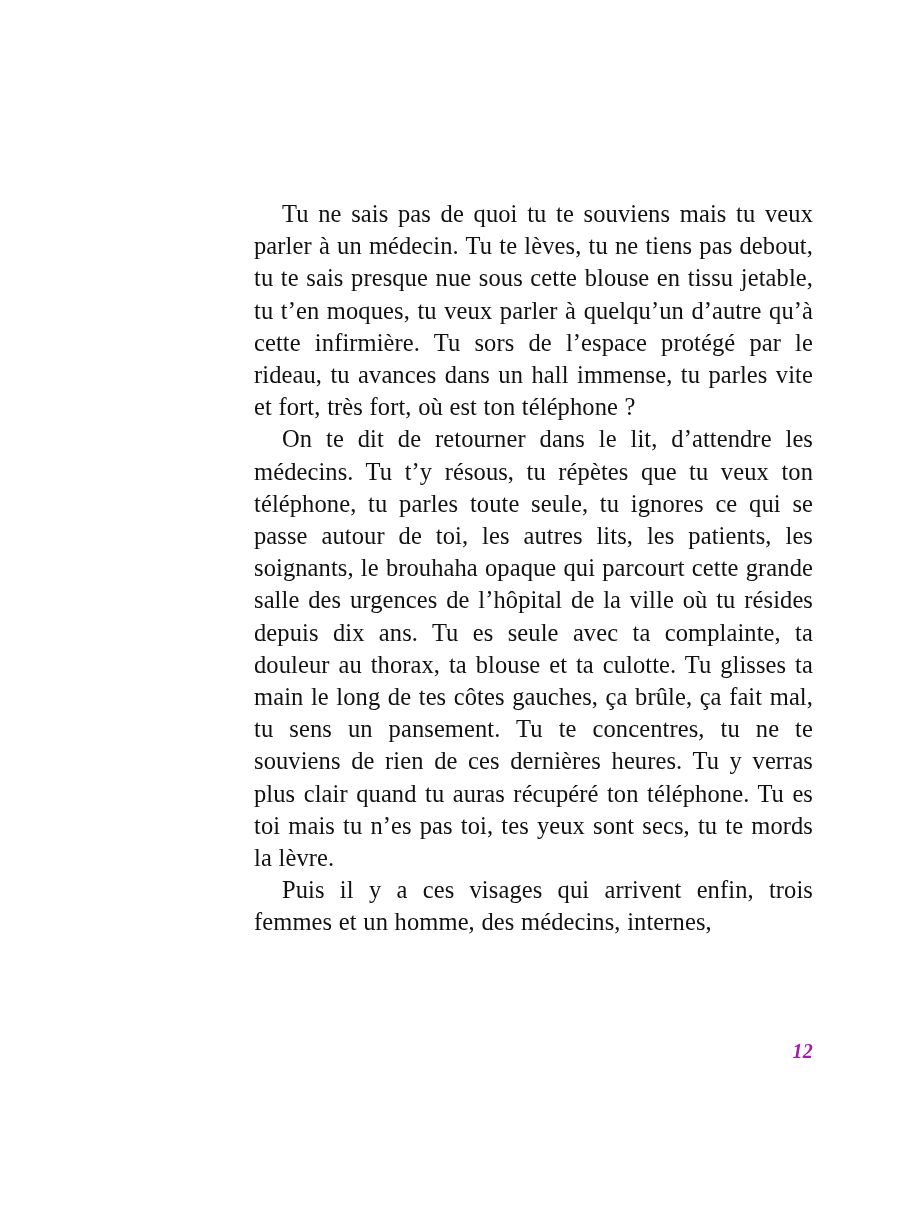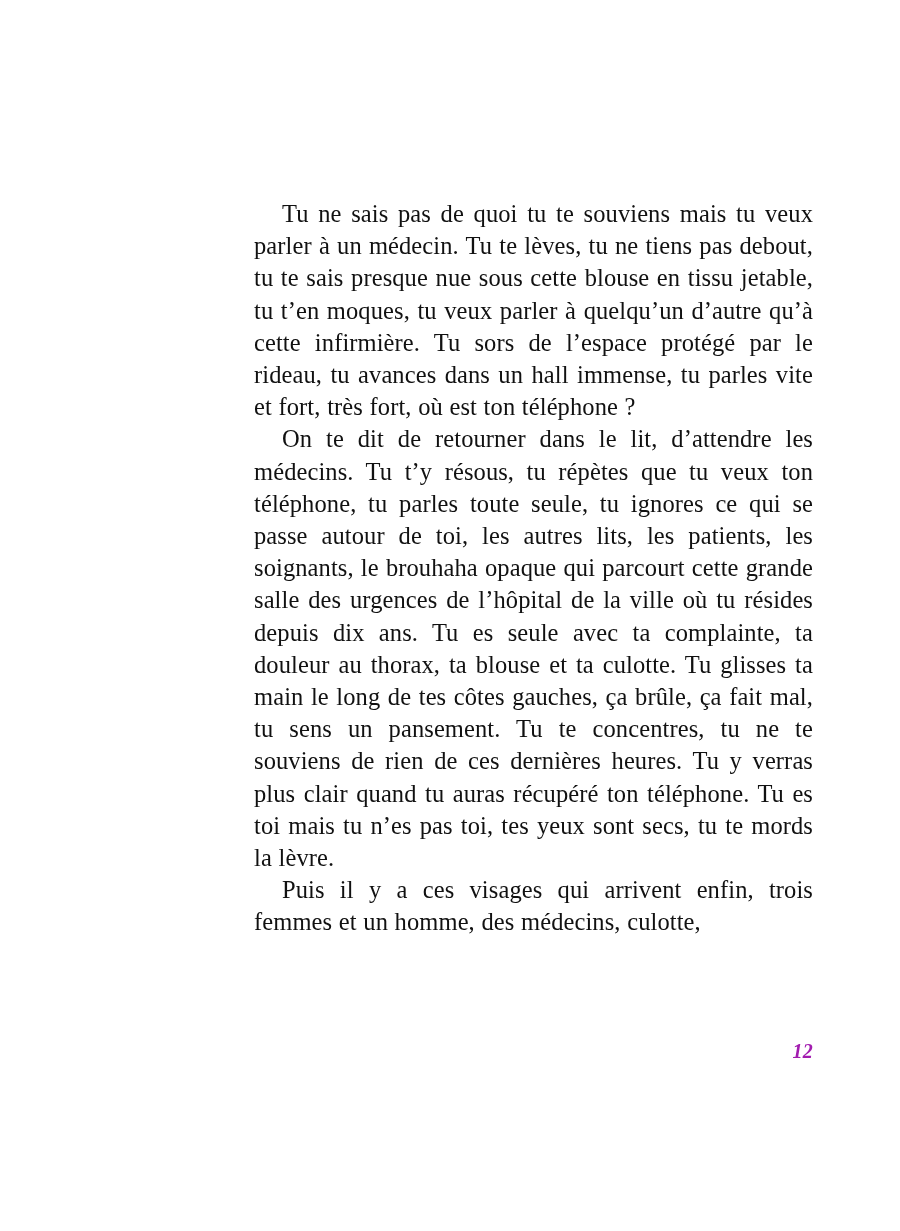--- a/index.html
+++ b/index.html
@@ -62,18 +62,18 @@
   }
 </style>
 </head>
 <body>
 
 <div class="page">
 
   <div class="text-block">
     <p class="para">Tu ne sais pas de quoi tu te souviens mais tu veux parler à un médecin. Tu te lèves, tu ne tiens pas debout, tu te sais presque nue sous cette blouse en tissu jetable, tu t’en moques, tu veux parler à quelqu’un d’autre qu’à cette infirmière. Tu sors de l’espace protégé par le rideau, tu avances dans un hall immense, tu parles vite et fort, très fort, où est ton téléphone ?</p>
     <p class="para">On te dit de retourner dans le lit, d’attendre les médecins. Tu t’y résous, tu répètes que tu veux ton téléphone, tu parles toute seule, tu ignores ce qui se passe autour de toi, les autres lits, les patients, les soignants, le brouhaha opaque qui parcourt cette grande salle des urgences de l’hôpital de la ville où tu résides depuis dix ans. Tu es seule avec ta complainte, ta douleur au thorax, ta blouse et ta culotte. Tu glisses ta main le long de tes côtes gauches, ça brûle, ça fait mal, tu sens un pansement. Tu te concentres, tu ne te souviens de rien de ces dernières heures. Tu y verras plus clair quand tu auras récupéré ton téléphone. Tu es toi mais tu n’es pas toi, tes yeux sont secs, tu te mords la lèvre.</p>
-    <p class="para">Puis il y a ces visages qui arrivent enfin, trois femmes et un homme, des médecins, culotte,</p>
+    <p class="para">Puis il y a ces visages qui arrivent enfin, trois femmes et un homme, des médecins, internes,</p>
   </div>
 
   <div class="folio">12</div>
 
 </div>
 
 </body></html>

